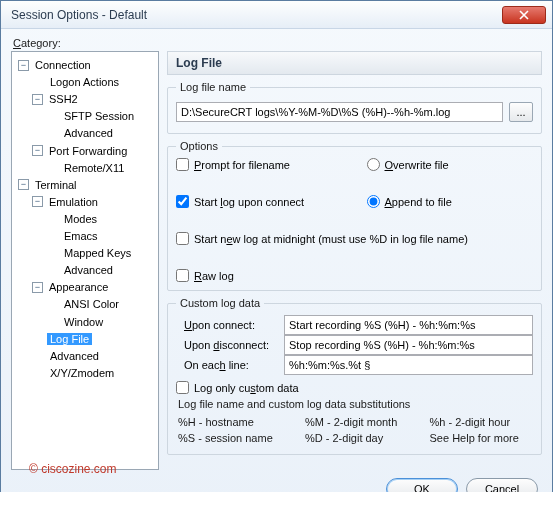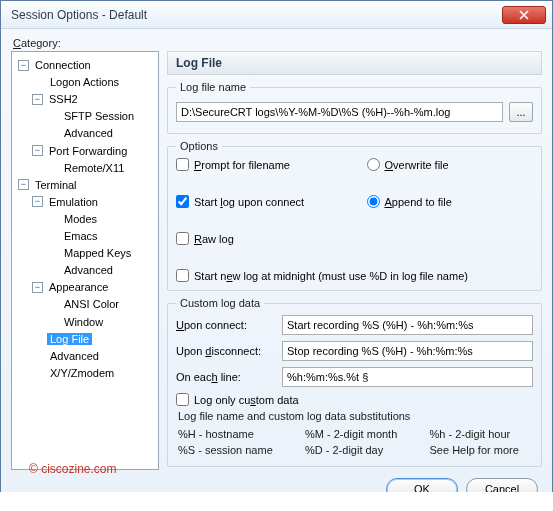--- a/index.html
+++ b/index.html
@@ -26,21 +26,21 @@
   fieldset { border:1px solid #cdd6df; border-radius:2px; margin:0; padding: 6px 8px 8px 8px;}
   legend { padding:0 4px; color:#1a1a1a;}
   .row { display:flex; align-items:center; gap:6px; margin:3px 0;}
   .grow { flex:1; min-width:0;}
   input[type=text] { width:100%; height:20px; border:1px solid #abadb3; padding:1px 4px; background:#fff;}
   .browse { width:24px; height:20px; border:1px solid #9aa7b4; background:linear-gradient(#fdfdfd,#e6e9ec); border-radius:2px; display:flex; align-items:center; justify-content:center; cursor:pointer;}
   .opts { display:grid; grid-template-columns: 1fr 1fr; row-gap:4px; column-gap:8px;gap:24px;}
   .chk, .rad { display:flex; align-items:center; gap:5px;}
   .chk input, .rad input { margin:0;}
   .full { grid-column: 1 / -1;}
-  .kv { display:grid; grid-template-columns: 100px 1fr; gap:6px; align-items:center;}
+  .kv { display:grid; grid-template-columns: 100px 1fr; align-items:center;margin-left:8px;}
   .subs { font-size:10.5px; line-height:16px; color:#1a1a1a; padding: 2px 0 0 2px;}
   .subs-grid { display:grid; grid-template-columns: auto auto auto; column-gap:18px; margin-top:2px;}
   .btnrow { display:flex; justify-content:flex-end; gap:8px; padding: 8px 4px 2px 0;}
   .btn { min-width:72px; height:22px; border:1px solid #8a9aa9; background:linear-gradient(#fdfdfd,#e6e9ec); border-radius:11px; cursor:pointer;}
   .btn.primary { border-color:#4a90d9; box-shadow:0 0 0 1px #a6d0f5 inset;}
   .watermark { position:absolute; left:29px; bottom:16px; color:#c0392b; font-size:12px;}
   .wrap { position:relative; width:553px; height:492px;}
   label .u { text-decoration: underline; }
 </style>
 </head>
@@ -131,25 +131,25 @@
             <label class="chk">
                   <input type="checkbox" checked="" style="">
                   <span>Start <span class="u">l</span>og upon connect</span>
                 </label>
             <label class="rad">
                   <input type="radio" name="wm" checked="" style="">
                   <span><span class="u">A</span>ppend to file</span>
                 </label>
             <label class="chk full">
                   <input type="checkbox" style="">
-                  <span><span class="u">R</span>aw log</span>
+                  <span>Start n<span class="u">e</span>w log at midnight (must use %D in log file name)</span>
                 </label>
             <label class="chk full">
                   <input type="checkbox" style="">
-                  <span>Start n<span class="u">e</span>w log at midnight (must use %D in log file name)</span>
+                  <span><span class="u">R</span>aw log</span>
                 </label>
           </div>
         </fieldset>
 
         <fieldset>
           <legend>Custom log data</legend>
           <div class="kv">
             <label><span class="u">U</span>pon connect:</label>
             <input type="text" value="Start recording %S (%H) - %h:%m:%s" style="">
             <label>Upon <span class="u">d</span>isconnect:</label>

